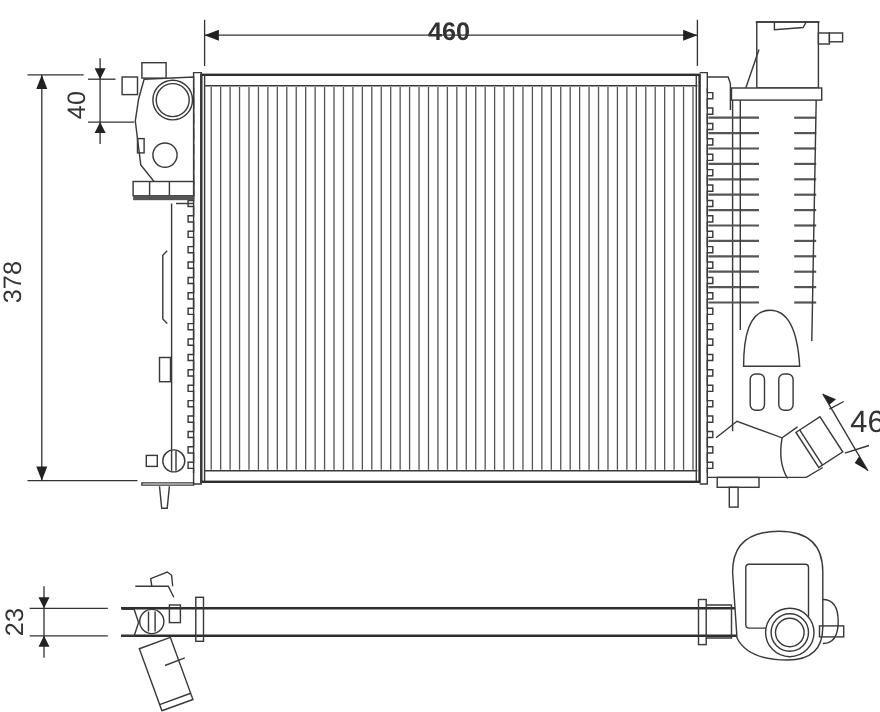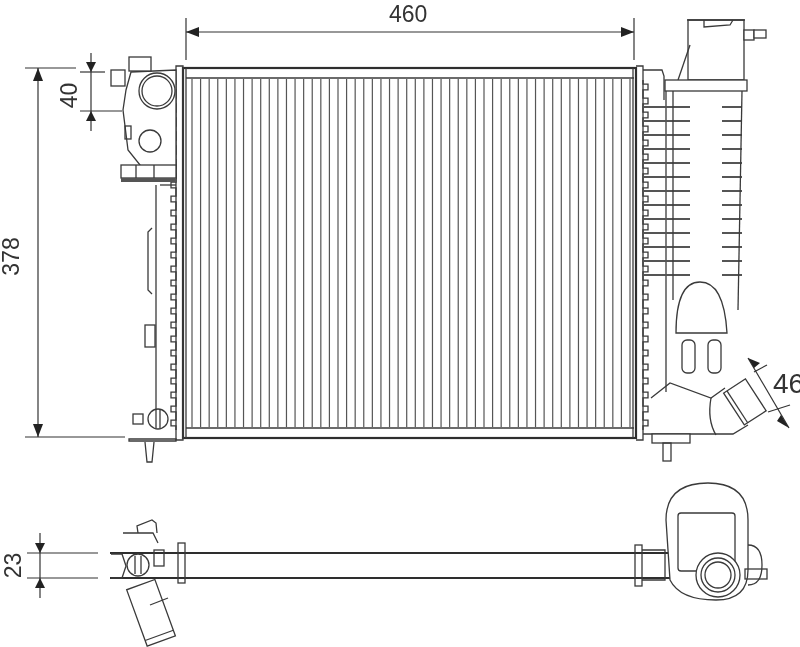--- a/index.html
+++ b/index.html
@@ -242,17 +242,17 @@
     </g>
 
     <g>
       <line class="dim" x1="40" y1="533" x2="40" y2="598"></line>
       <polygon class="arrow" points="40,553 35,543 45,543"></polygon>
       <polygon class="arrow" points="40,578 35,588 45,588"></polygon>
     </g>
   </g>
 </svg>
 
-<div class="dimtext" style="left:389px; top:3px; font-size:23px;">460</div>
+<div class="dimtext" style="left:389px; top:17px; font-size:23px;font-weight:bold;">460</div>
 <div class="dimtext rot" style="left:-8px; top:245px; font-size:23px;">378</div>
 <div class="dimtext rot" style="left:57px; top:84px; font-size:23px;">40</div>
 <div class="dimtext" style="left:773px; top:370px; font-size:28px;text-align:center;">46</div>
 <div class="dimtext rot" style="left:1px; top:554px; font-size:23px;">23</div>
 
 </body></html>

